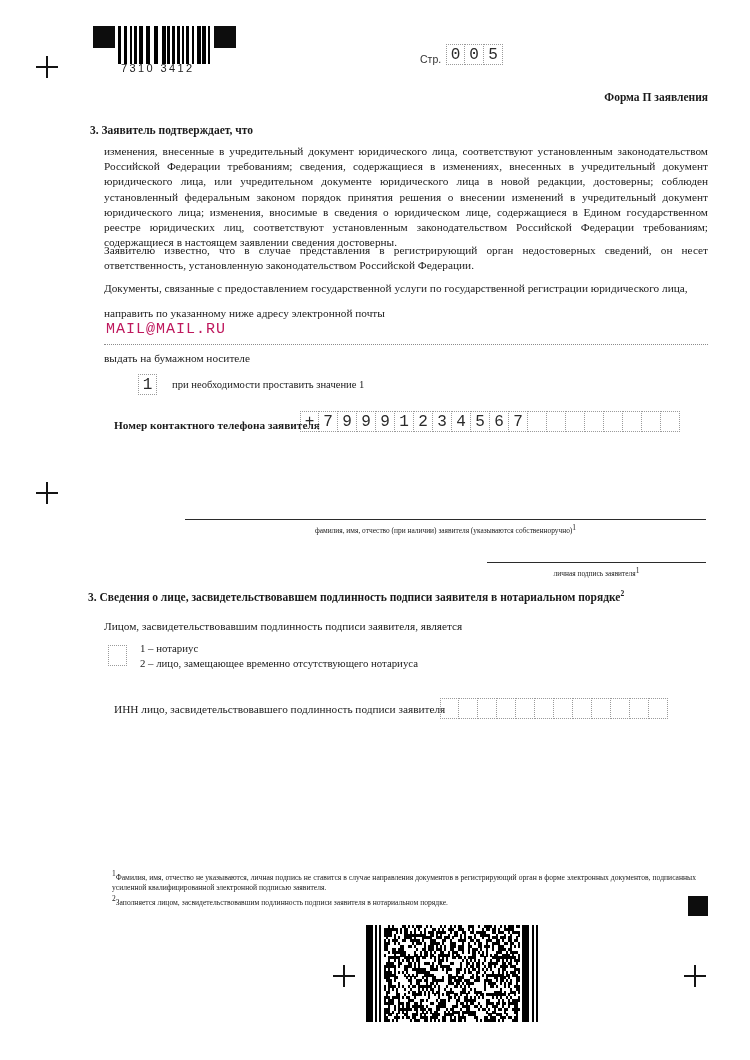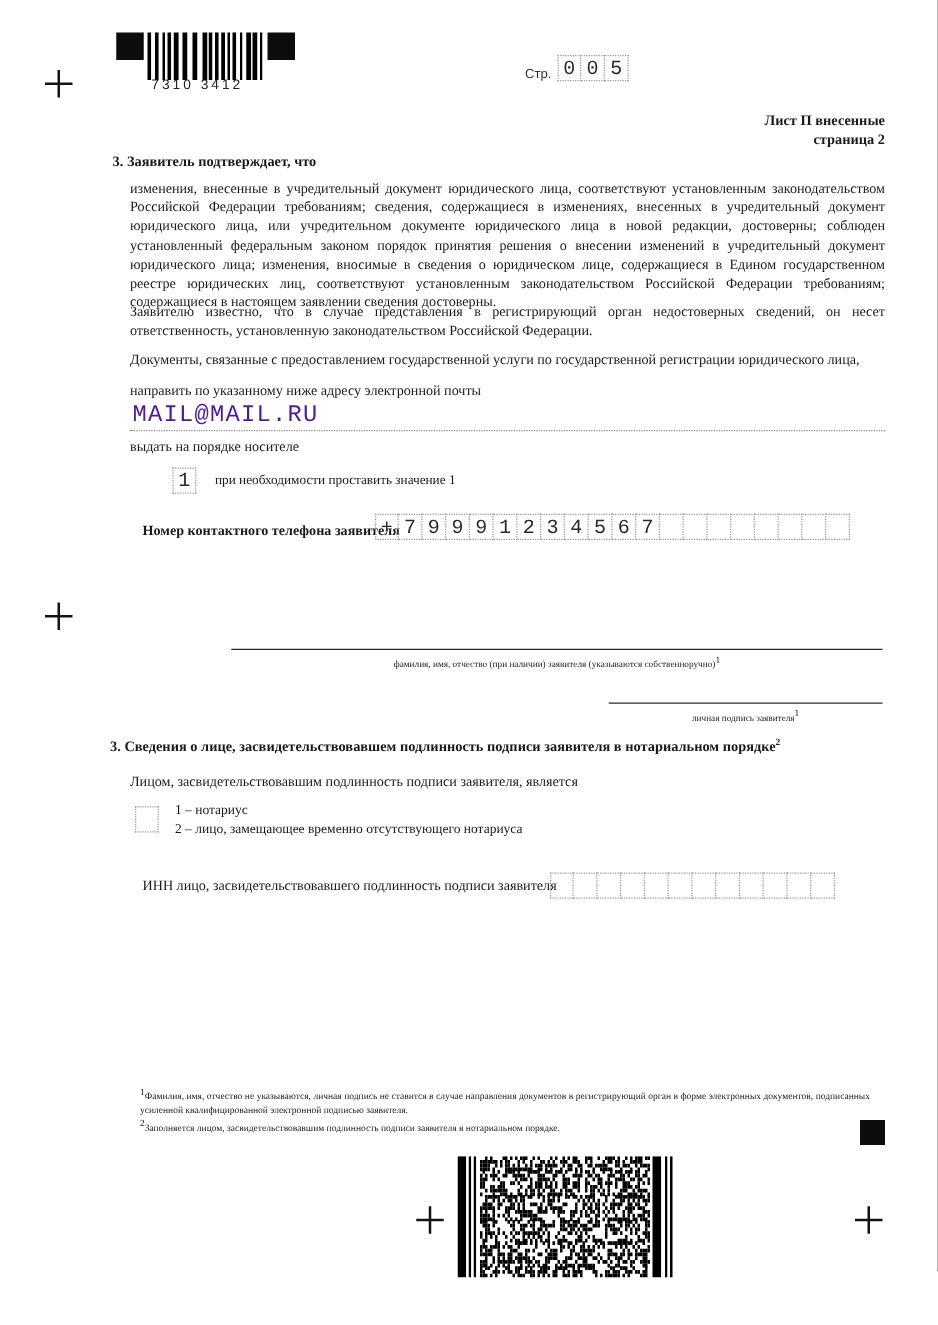--- a/index.html
+++ b/index.html
@@ -31,21 +31,21 @@
   .cell.big{width:19px;height:21px;font-size:16px;line-height:20px;}
   
   .formno{position:absolute;text-align:right;font-weight:bold;font-size:11.5px;line-height:14.5px;}
   .sec-h{position:absolute;font-weight:bold;font-size:11.5px;}
   .para{position:absolute;text-align:justify;font-size:11.3px;line-height:15.2px;}
   .ln{position:absolute;font-size:11.3px;}
   .sup{font-size:7.5px;vertical-align:super;}
   
   .email{
     position:absolute;font-family:"Liberation Mono","DejaVu Sans Mono",monospace;
-    font-size:19px;letter-spacing:1px;color:#4c1d95;
+    font-size:15px;letter-spacing:1px;color:#be185d;
   }
   .dotrule{position:absolute;border-bottom:1px dotted #8c8c8c;}
   .solidrule{position:absolute;border-bottom:1px solid #2b2b2b;}
   .capt{position:absolute;font-size:7.4px;text-align:center;color:#222;}
   .optlist{position:absolute;font-size:10.8px;line-height:14.6px;}
   .fnote{position:absolute;font-size:7.6px;line-height:10.2px;text-align:justify;}
   
   .bc2d{position:absolute;background:#fff;overflow:hidden;display:flex;}
   .bc2d .col{height:100%;}
 </style>
@@ -102,38 +102,37 @@
   <div class="bcnum" style="left:121px;top:62px;">7310 3412</div>
 
   <div class="stp-lbl" style="left:420px;top:53px;">Стр.</div>
   <div class="cells" id="page-cells" style="left:446px;top:44px;">
       <div class="cell big">0</div>
       <div class="cell big">0</div>
       <div class="cell big">5</div>
     </div>
 
   <div class="formno" style="left:450px;top:90px;width:258px;">
-    <div>Лист П внесенные</div>
-    <div>страница 2</div>
+    <div>Форма П заявления</div>
   </div>
 
   <div class="sec-h" style="left:90px;top:124px;">3. Заявитель подтверждает, что</div>
 
   <div class="para" style="left:104px;top:144px;width:604px;">изменения, внесенные в учредительный документ юридического лица, соответствуют установленным законодательством Российской Федерации требованиям; сведения, содержащиеся в изменениях, внесенных в учредительный документ юридического лица, или учредительном документе юридического лица в новой редакции, достоверны; соблюден установленный федеральным законом порядок принятия решения о внесении изменений в учредительный документ юридического лица; изменения, вносимые в сведения о юридическом лице, содержащиеся в Едином государственном реестре юридических лиц, соответствуют установленным законодательством Российской Федерации требованиям; содержащиеся в настоящем заявлении сведения достоверны.</div>
 
   <div class="para" style="left:104px;top:281px;width:604px;">Документы, связанные с предоставлением государственной услуги по государственной регистрации юридического лица,</div>
 
   <div class="para" style="left:104px;top:243px;width:604px;">Заявителю известно, что в случае представления в регистрирующий орган недостоверных сведений, он несет ответственность, установленную законодательством Российской Федерации.</div>
 
   <div class="para" style="left:104px;top:306px;width:604px;">направить по указанному ниже адресу электронной почты</div>
 
   <div class="email" style="left:106px;top:321px;">MAIL@MAIL.RU</div>
   <div class="dotrule" style="left:104px;top:344px;width:604px;"></div>
 
-  <div class="ln" style="left:104px;top:352px;">выдать на порядке носителе</div>
+  <div class="ln" style="left:104px;top:352px;">выдать на бумажном носителе</div>
 
   <div class="cells" id="paper-cells" style="left:138px;top:374px;">
       <div class="cell big">1</div>
     </div>
   <div class="ln" style="left:172px;top:379px;font-size:10.6px;">при необходимости проставить значение 1</div>
 
   <div class="ln" style="left:114px;top:419px;font-weight:bold;">Номер контактного телефона заявителя</div>
   <div class="cells" id="phone-cells" style="left:300px;top:411px;">
       <div class="cell big">+</div>
       <div class="cell big">7</div>

